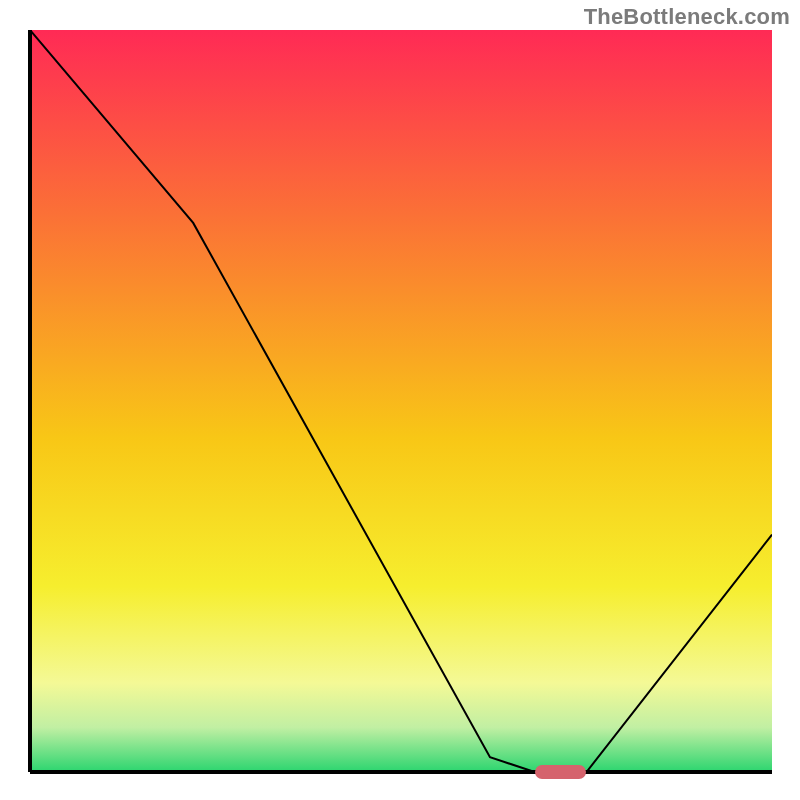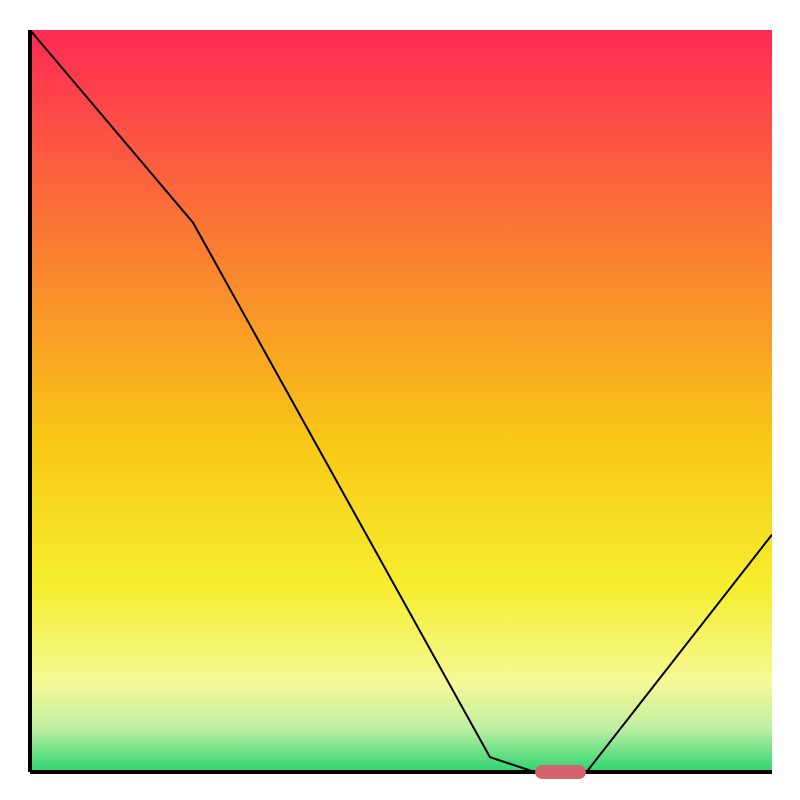--- a/index.html
+++ b/index.html
@@ -35,20 +35,21 @@
     height: 14px;
     border-radius: 7px;
     background: #d5636d;
     z-index: 5;
   }
 </style>
 </head>
 <body>
 
 <div class="wrap">
+  <div class="watermark">TheBottleneck.com</div>
 
   <svg class="plot" width="800" height="800">
     <defs>
       <linearGradient id="bg-grad" x1="0" y1="0" x2="0" y2="1">
           <stop offset="0%" stop-color="#ff2a55"></stop>
           <stop offset="25%" stop-color="#fb7136"></stop>
           <stop offset="55%" stop-color="#f8c716"></stop>
           <stop offset="75%" stop-color="#f6ee2e"></stop>
           <stop offset="88%" stop-color="#f4f996"></stop>
           <stop offset="94%" stop-color="#c1efa3"></stop>

